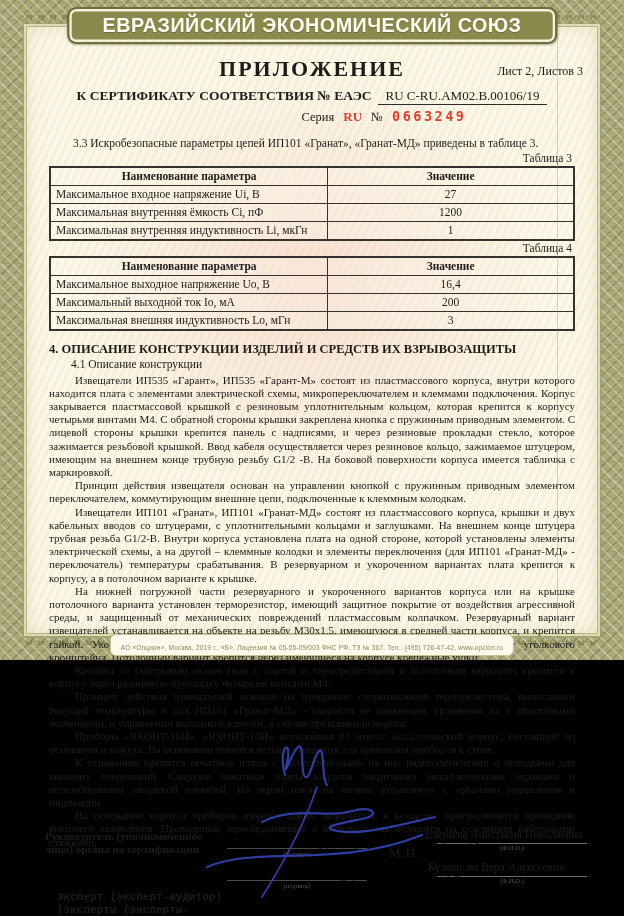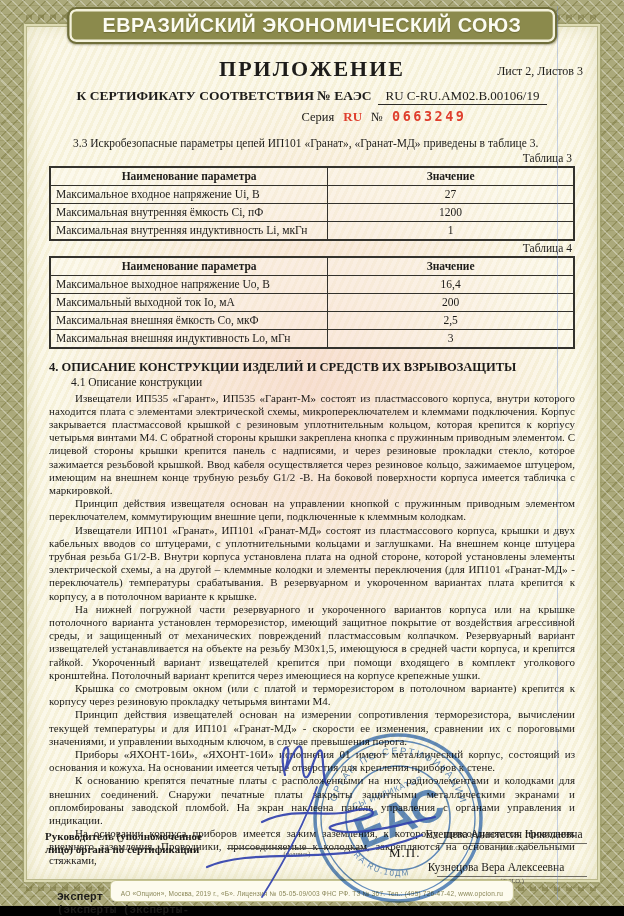--- a/index.html
+++ b/index.html
@@ -2,21 +2,21 @@
 <html lang="ru"><head>
 <meta charset="utf-8">
 <style>
   html,body{margin:0;padding:0;}
   body{
     width:624px;height:916px;background:#000;position:relative;overflow:hidden;
     font-family:"Liberation Serif","DejaVu Serif",serif;color:#1d1c1a;
   }
   
   .page{
-    position:absolute;left:0;top:0;width:624px;height:906px;
+    position:absolute;left:0;top:0;width:624px;height:660px;
     background-color:#aba97b;
     background-image:
       repeating-linear-gradient(45deg, rgba(255,255,255,.30) 0 1.5px, transparent 1.5px 8px),
       repeating-linear-gradient(-45deg, rgba(118,115,58,.45) 0 1.5px, transparent 1.5px 8px),
       repeating-linear-gradient(0deg, rgba(118,115,58,.22) 0 1px, transparent 1px 9px);
   }
   .zigzag{position:absolute;height:10px;opacity:.55;}
   .zigzag.top{left:26px;right:26px;top:15px;
     background:linear-gradient(135deg,#77743c 25%,transparent 25%) 0 0/12px 10px repeat-x,
                linear-gradient(-135deg,#77743c 25%,transparent 25%) 6px 0/12px 10px repeat-x;}
@@ -152,24 +152,20 @@
           <th>Наименование параметра</th>
           <th>Значение</th>
         </tr>
         <tr>
               <td class="param">Максимальное выходное напряжение Uo, В</td>
               <td class="value">16,4</td>
             </tr>
         <tr>
               <td class="param">Максимальный выходной ток Io, мА</td>
               <td class="value">200</td>
-            </tr>
-        <tr>
-              <td class="param">Максимальная внешняя ёмкость Co, мкФ</td>
-              <td class="value">2,5</td>
             </tr>
         <tr>
               <td class="param">Максимальная внешняя индуктивность Lo, мГн</td>
               <td class="value">3</td>
             </tr>
       </tbody>
         </table>
 
       <div class="h4">4. ОПИСАНИЕ КОНСТРУКЦИИ ИЗДЕЛИЙ И СРЕДСТВ ИХ ВЗРЫВОЗАЩИТЫ</div>
       <div class="h41">4.1 Описание конструкции</div>

